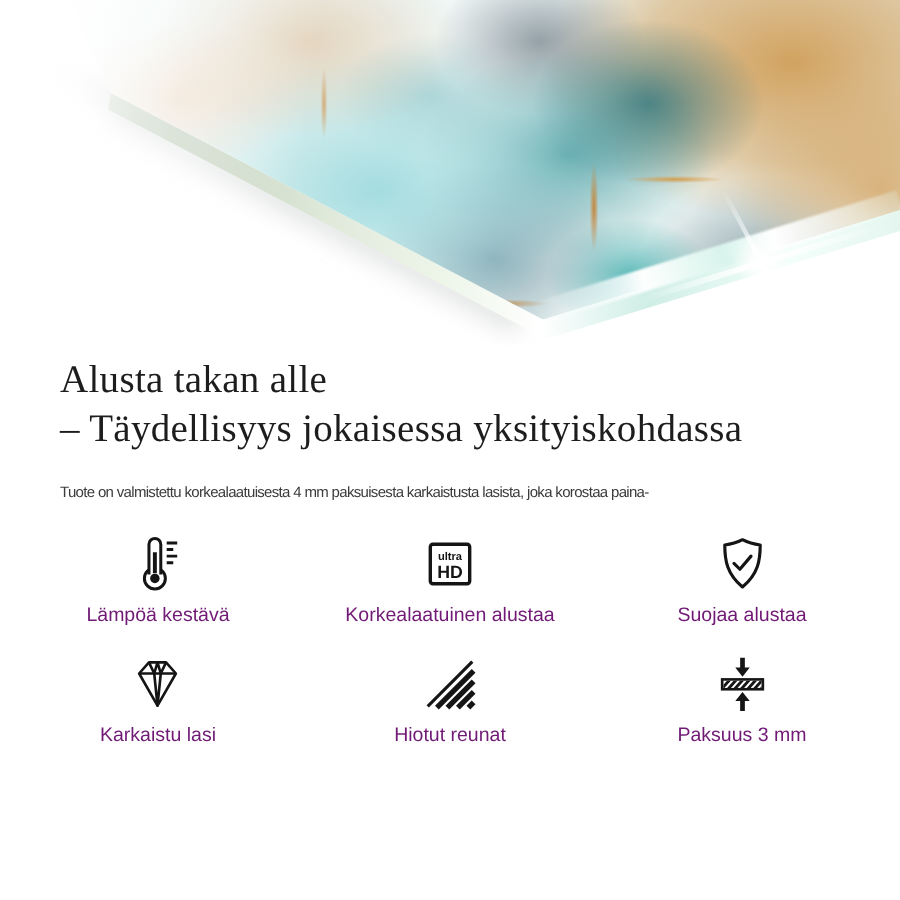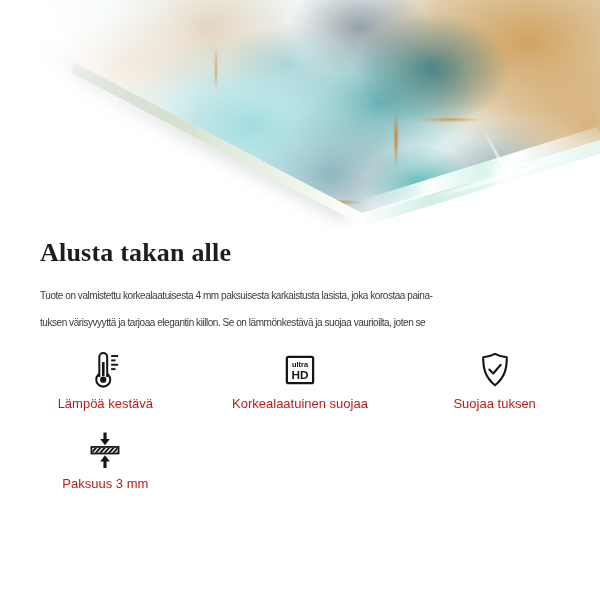--- a/index.html
+++ b/index.html
@@ -53,30 +53,30 @@
   .sparkle .ray2{position:absolute;left:-55px;top:-1.5px;width:110px;height:3px;
     transform:rotate(62deg);
     background:linear-gradient(90deg,rgba(255,255,255,0),#ffffff 50%,rgba(255,255,255,0));}
   .sparkle .glow{position:absolute;left:-20px;top:-20px;width:40px;height:40px;border-radius:50%;
     background:radial-gradient(circle,#ffffff 0%,rgba(255,255,255,0.85) 22%,rgba(255,255,255,0) 68%);}
   .left-fade{position:absolute;inset:0;
     background:linear-gradient(100deg,#ffffff 4%,rgba(255,255,255,0.92) 10%,
       rgba(255,255,255,0.5) 20%,rgba(255,255,255,0) 34%);}
   
   .content{padding:6px 34px 0 40px;}
-  h1{margin:0;font-family:"Liberation Serif", serif;font-weight:700;
+  h1{margin:0;font-family:"Liberation Serif", serif;font-weight:400;
      font-size:26px;line-height:33px;color:#1d1d1d;letter-spacing:0.2px;}
   .para{margin-top:13px;font-size:10px;line-height:27px;color:#3b3b3b;letter-spacing:-0.45px;}
   .para .pline{white-space:nowrap;}
   
   .features{margin:12px 8px 0 8px;display:grid;grid-template-columns:1fr 1fr 1fr;
     row-gap:16px;text-align:center;}
   .feature{display:flex;flex-direction:column;align-items:center;}
   .icon-box{height:44px;display:flex;align-items:center;justify-content:center;}
-  .feature-label{margin-top:4px;font-size:13px;line-height:16px;color:#b91c1c;}
+  .feature-label{margin-top:4px;font-size:13px;line-height:16px;color:#701a75;}
   svg{display:block;}
   .stroke{fill:none;stroke:#151515;}
 </style>
 </head>
 <body>
 
 <div class="hero">
   <div class="shadow-left"></div>
   <div class="shadow-bottom"></div>
   <div class="glass-edge"></div>
@@ -88,24 +88,24 @@
     <div class="ray1"></div>
       <div class="ray2"></div>
       <div class="glow"></div>
   </div>
   <div class="left-fade"></div>
 </div>
 
 <div class="content">
   <h1>
     <span>Alusta takan alle</span><br>
+    <span>– Täydellisyys jokaisessa yksityiskohdassa</span>
   </h1>
   <div class="para">
     <div class="pline">Tuote on valmistettu korkealaatuisesta 4 mm paksuisesta karkaistusta lasista, joka korostaa paina-</div>
-    <div class="pline">tuksen värisyvyyttä ja tarjoaa elegantin kiillon. Se on lämmönkestävä ja suojaa vaurioilta, joten se</div>
   </div>
 </div>
 
 <div class="features">
 
   <div class="feature">
     <div class="icon-box">
       <svg viewBox="0 0 48 48" width="42" height="42">
         <circle class="stroke" cx="22" cy="35" r="8" stroke-width="2.3"></circle>
         <path d="M17.5 32 V9 a4.5 4.5 0 0 1 9 0 V32" fill="#ffffff" stroke="#151515" stroke-width="2.3" stroke-linejoin="round"></path>
@@ -121,34 +121,61 @@
   </div>
 
   <div class="feature">
     <div class="icon-box">
       <svg viewBox="0 0 48 48" width="42" height="42">
         <rect class="stroke" x="9" y="9" width="30" height="30" rx="2" stroke-width="2.6"></rect>
         <text x="24" y="21" font-size="8.5" font-weight="bold" text-anchor="middle" fill="#151515">ultra</text>
         <text x="24" y="34.5" font-size="13.5" font-weight="bold" text-anchor="middle" fill="#151515">HD</text>
       </svg>
     </div>
-    <div class="feature-label">Korkealaatuinen suojaa</div>
+    <div class="feature-label">Korkealaatuinen alustaa</div>
   </div>
 
   <div class="feature">
     <div class="icon-box">
       <svg viewBox="0 0 48 48" width="42" height="42">
         <path class="stroke" stroke-width="2.4" stroke-linejoin="round" d="M24 5.5 C28 7.6 33 9 37.5 9.5 C37.5 21 36 31.5 24 41.5 C12 31.5 10.5 21 10.5 9.5 C15 9 20 7.6 24 5.5 Z"></path>
         <path class="stroke" stroke-width="2.4" stroke-linecap="round" stroke-linejoin="round" d="M17.5 23.5 L22 28 L30.5 18"></path>
       </svg>
     </div>
-    <div class="feature-label">Suojaa tuksen</div>
-  </div>
-
-
+    <div class="feature-label">Suojaa alustaa</div>
+  </div>
+
+  <div class="feature">
+    <div class="icon-box">
+      <svg viewBox="0 0 48 48" width="42" height="42">
+        <g class="stroke" stroke-width="2" stroke-linejoin="round">
+          <path d="M10 16 L17.5 7.5 H30.5 L38 16 L24 40.5 Z"></path>
+          <path d="M10 16 H38"></path>
+          <path d="M17.5 7.5 L21.5 16 L24 7.5 L26.5 16 L30.5 7.5"></path>
+          <path d="M21.5 16 L24 40.5 L26.5 16"></path>
+        </g>
+      </svg>
+    </div>
+    <div class="feature-label">Karkaistu lasi</div>
+  </div>
+
+  <div class="feature">
+    <div class="icon-box">
+      <svg viewBox="0 0 48 48" width="42" height="42">
+        <g stroke="#151515" stroke-linecap="butt">
+          <line x1="7" y1="41" x2="41" y2="7" stroke-width="2.4"></line>
+          <line x1="14" y1="42" x2="42" y2="14" stroke-width="4"></line>
+          <line x1="22" y1="42" x2="42" y2="22" stroke-width="4"></line>
+          <line x1="30" y1="42" x2="42" y2="30" stroke-width="4"></line>
+          <line x1="38" y1="42" x2="42" y2="38" stroke-width="4"></line>
+        </g>
+      </svg>
+    </div>
+    <div class="feature-label">Hiotut reunat</div>
+  </div>
 
   <div class="feature">
     <div class="icon-box">
       <svg viewBox="0 0 48 48" width="42" height="42">
         <defs>
           <clipPath id="barclip">
               <rect x="9.5" y="21.5" width="29" height="5.5"></rect>
             </clipPath>
         </defs>
         <line x1="24" y1="4" x2="24" y2="12" stroke="#151515" stroke-width="3.6"></line>

